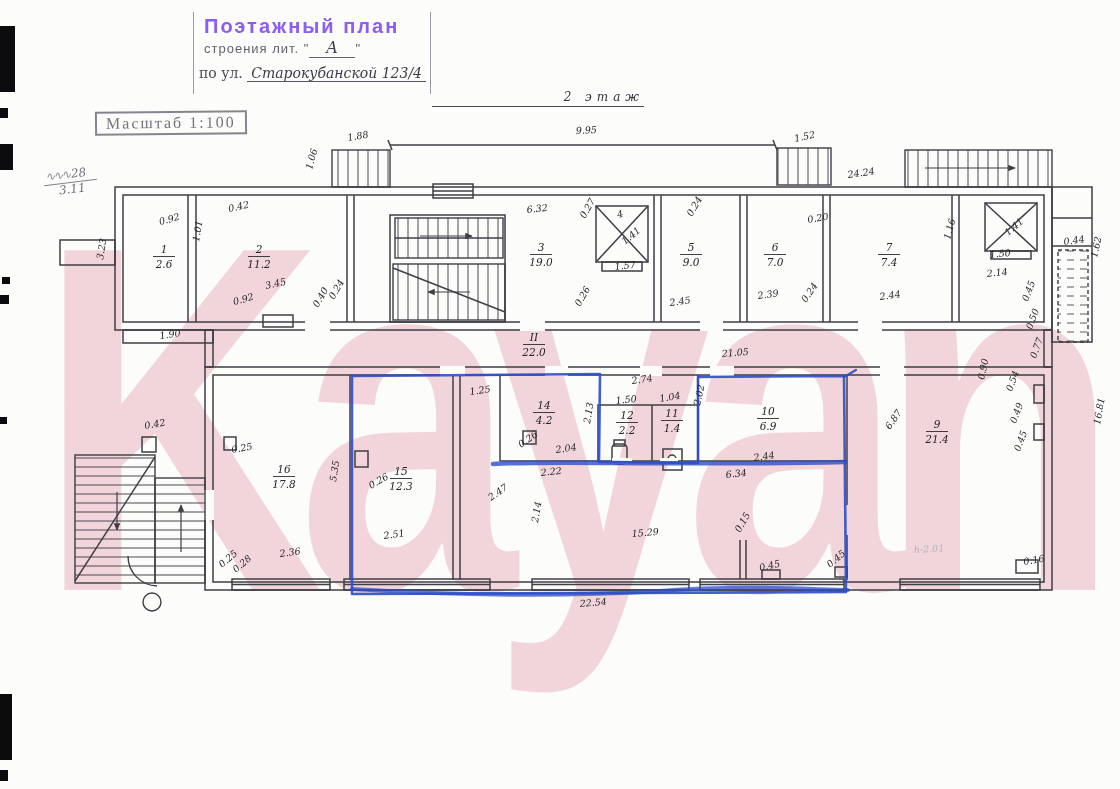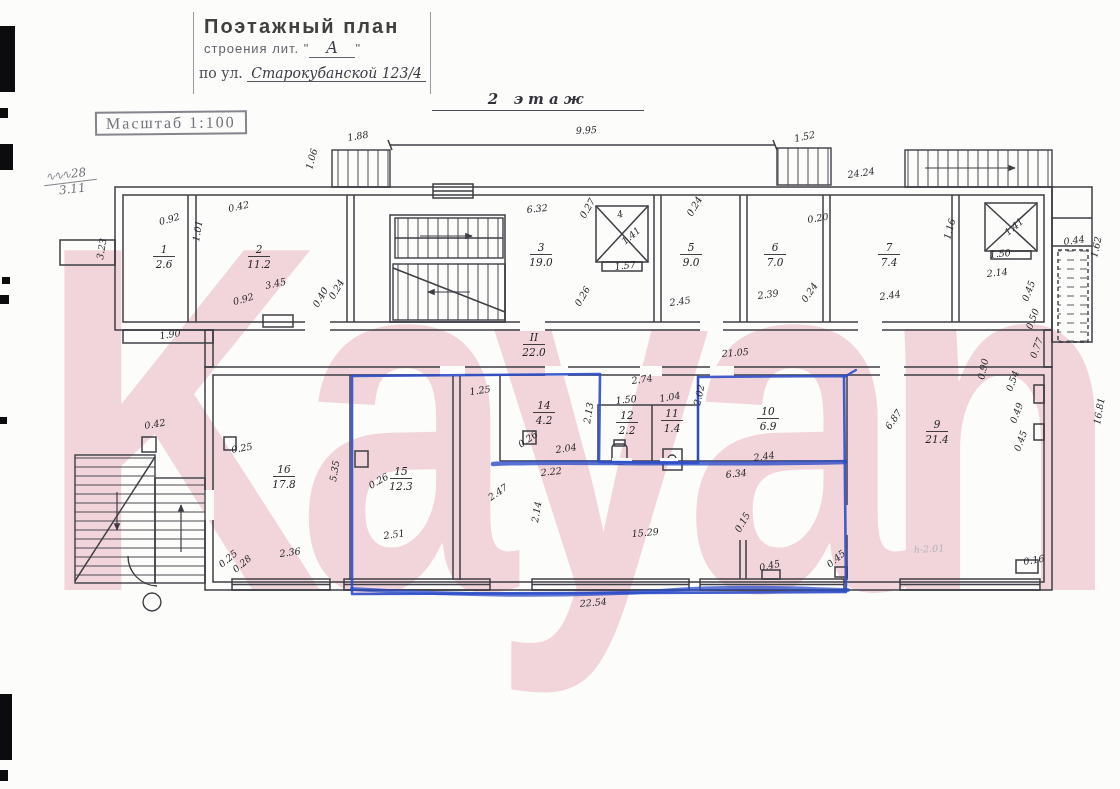--- a/index.html
+++ b/index.html
@@ -3,33 +3,33 @@
 <meta charset="utf-8">
 <style>
   html,body{margin:0;padding:0;background:#e9e9e7;}
   .sheet{position:relative;width:1120px;height:789px;background:#fcfcfa;overflow:hidden;
          font-family:"DejaVu Serif",serif;}
   svg{position:absolute;left:0;top:0;}
   
   .stamp{position:absolute;left:193px;top:12px;width:236px;height:82px;
          border-left:1.5px solid #9a9aa4;border-right:1.5px solid #9a9aa4;}
   .stamp-title{font-family:"Liberation Sans",sans-serif;font-weight:bold;font-size:20px;
-         letter-spacing:2px;color:#404040;margin:3px 0 0 10px;}
+         letter-spacing:2px;color:#8b5cf6;margin:3px 0 0 10px;}
   .stamp-line2{font-family:"Liberation Sans",sans-serif;font-size:13px;letter-spacing:1px;
          margin:0 0 0 10px;color:#62626c;}
   .lit{display:inline-block;min-width:46px;text-align:center;border-bottom:1.2px solid #62626c;
          font-family:"DejaVu Serif",serif;font-style:italic;font-size:16px;color:#3e3e4a;}
   .stamp-line3{font-size:14px;margin:7px 0 0 5px;color:#4a4a56;white-space:nowrap;}
   .street{font-style:italic;border-bottom:1.2px solid #55555f;color:#3c3c48;padding:0 4px;}
   .scale-stamp{position:absolute;left:95px;top:111px;border:2px solid #85858f;color:#73737e;
          font-size:16px;letter-spacing:2px;padding:1px 9px;transform:rotate(-0.6deg);
          font-family:"Liberation Serif",serif;background:rgba(252,252,250,.4);}
-  .floor-title{position:absolute;left:432px;top:90px;width:212px;text-align:center;
-         font-style:italic;font-size:15px;letter-spacing:5px;color:#33333d;
-         border-bottom:1.5px solid #4a4a54;padding-bottom:2px;font-weight:bold;}
+  .floor-title{position:absolute;left:432px;top:90px;width:212px;text-align:right;
+         font-style:italic;font-size:12px;letter-spacing:5px;color:#33333d;
+         border-bottom:1.5px solid #4a4a54;padding-bottom:2px;}
   .margin-note{position:absolute;left:44px;top:168px;transform:rotate(-7deg);
          color:#72727e;font-style:italic;font-size:12px;line-height:13px;}
   .margin-note .frac-top{border-bottom:1.2px solid #83838d;padding:0 10px 1px 2px;display:inline-block;}
   .margin-note .frac-bot{display:block;padding-left:14px;}
   .squig{letter-spacing:-2px;color:#8a8a94;}
   
   .dim{font:italic 9.5px "DejaVu Serif",serif;fill:#26262c;}
   .dim.faint{fill:#b2b3bf;}
   .rnum{font:italic 10.5px "DejaVu Serif",serif;fill:#24242a;text-anchor:middle;}
   .rarea{font:italic 10.5px "DejaVu Serif",serif;fill:#24242a;text-anchor:middle;}

